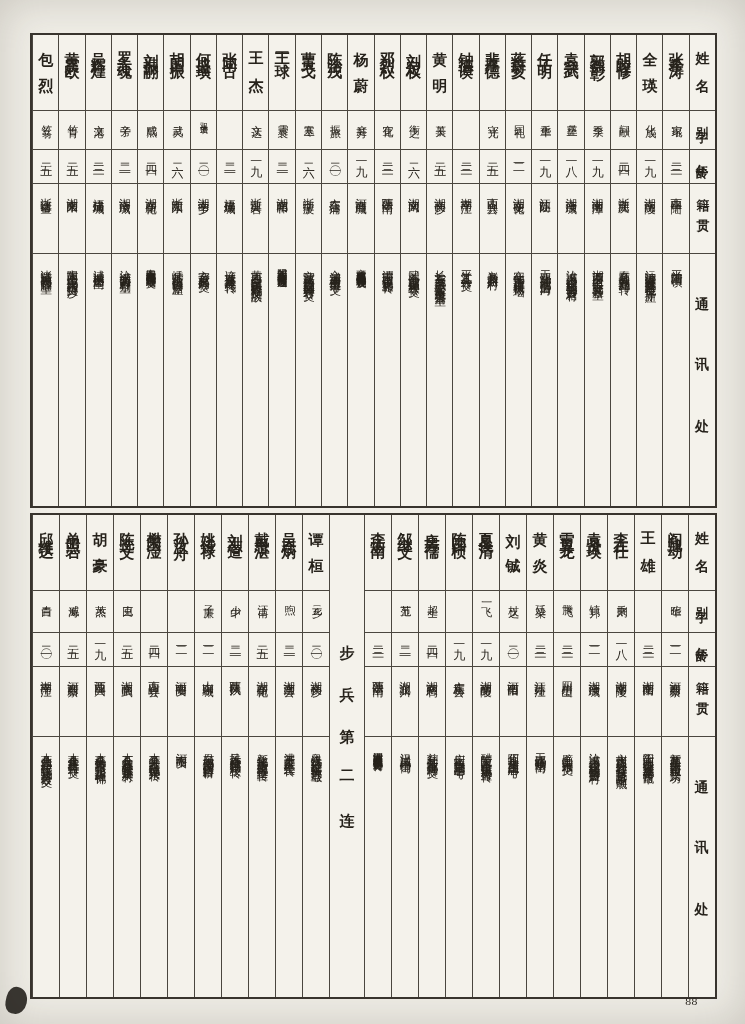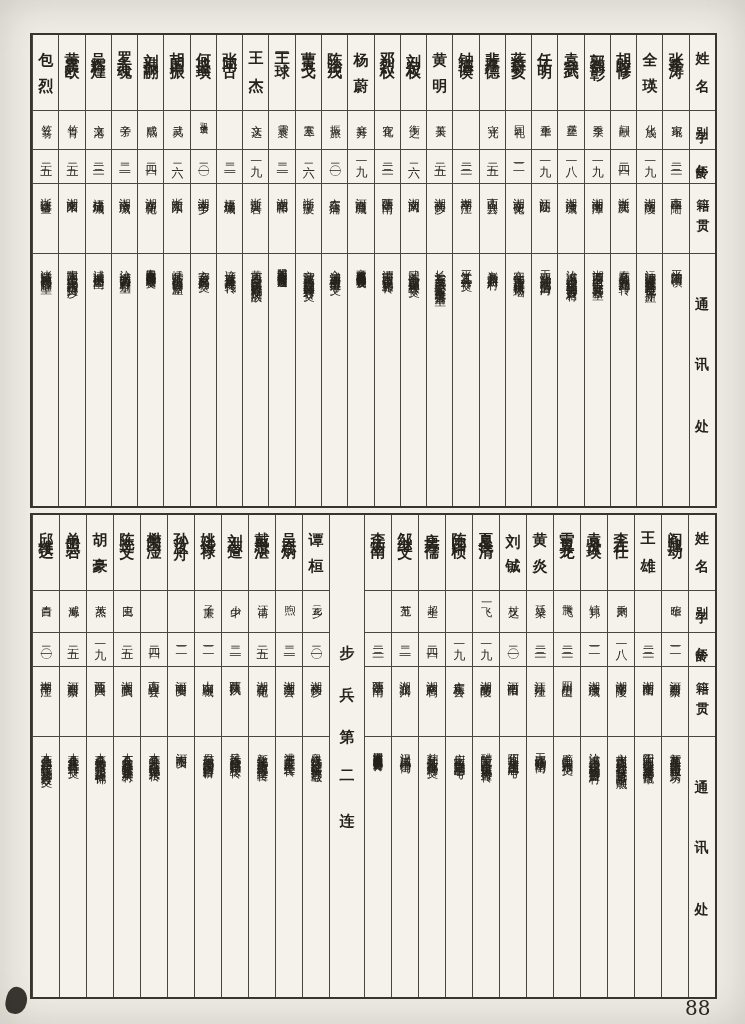--- a/index.html
+++ b/index.html
@@ -58,21 +58,21 @@
   .col-header .c-zi .vtext{font-size:12.5px;letter-spacing:4px;}
   .col-header .c-age .vtext{font-size:12.5px;letter-spacing:2px;}
   .col-header .c-native .vtext{font-size:13px;letter-spacing:20px;}
   .col-header .c-addr{padding-top:30px;}
   .col-header .c-addr .vtext{font-size:14px;letter-spacing:62px;}
   
   .col-divider .cell{flex:1;border-bottom:none;padding-top:118px;}
   .col-divider .vtext{font-size:15px;font-weight:bold;letter-spacing:42px;}
   .page-number{
     position:absolute;left:685px;top:996px;
-    font-family:"DejaVu Serif",serif;font-size:20px;color:#2b2721;
+    font-family:"DejaVu Serif",serif;font-size:10px;color:#2b2721;
   }
   .smudge{
     position:absolute;left:6px;top:987px;width:21px;height:27px;
     background:#201d18;border-radius:45% 55% 50% 40%;
     transform:rotate(12deg);opacity:.88;
   }
 </style>
 </head>
 <body>
 

